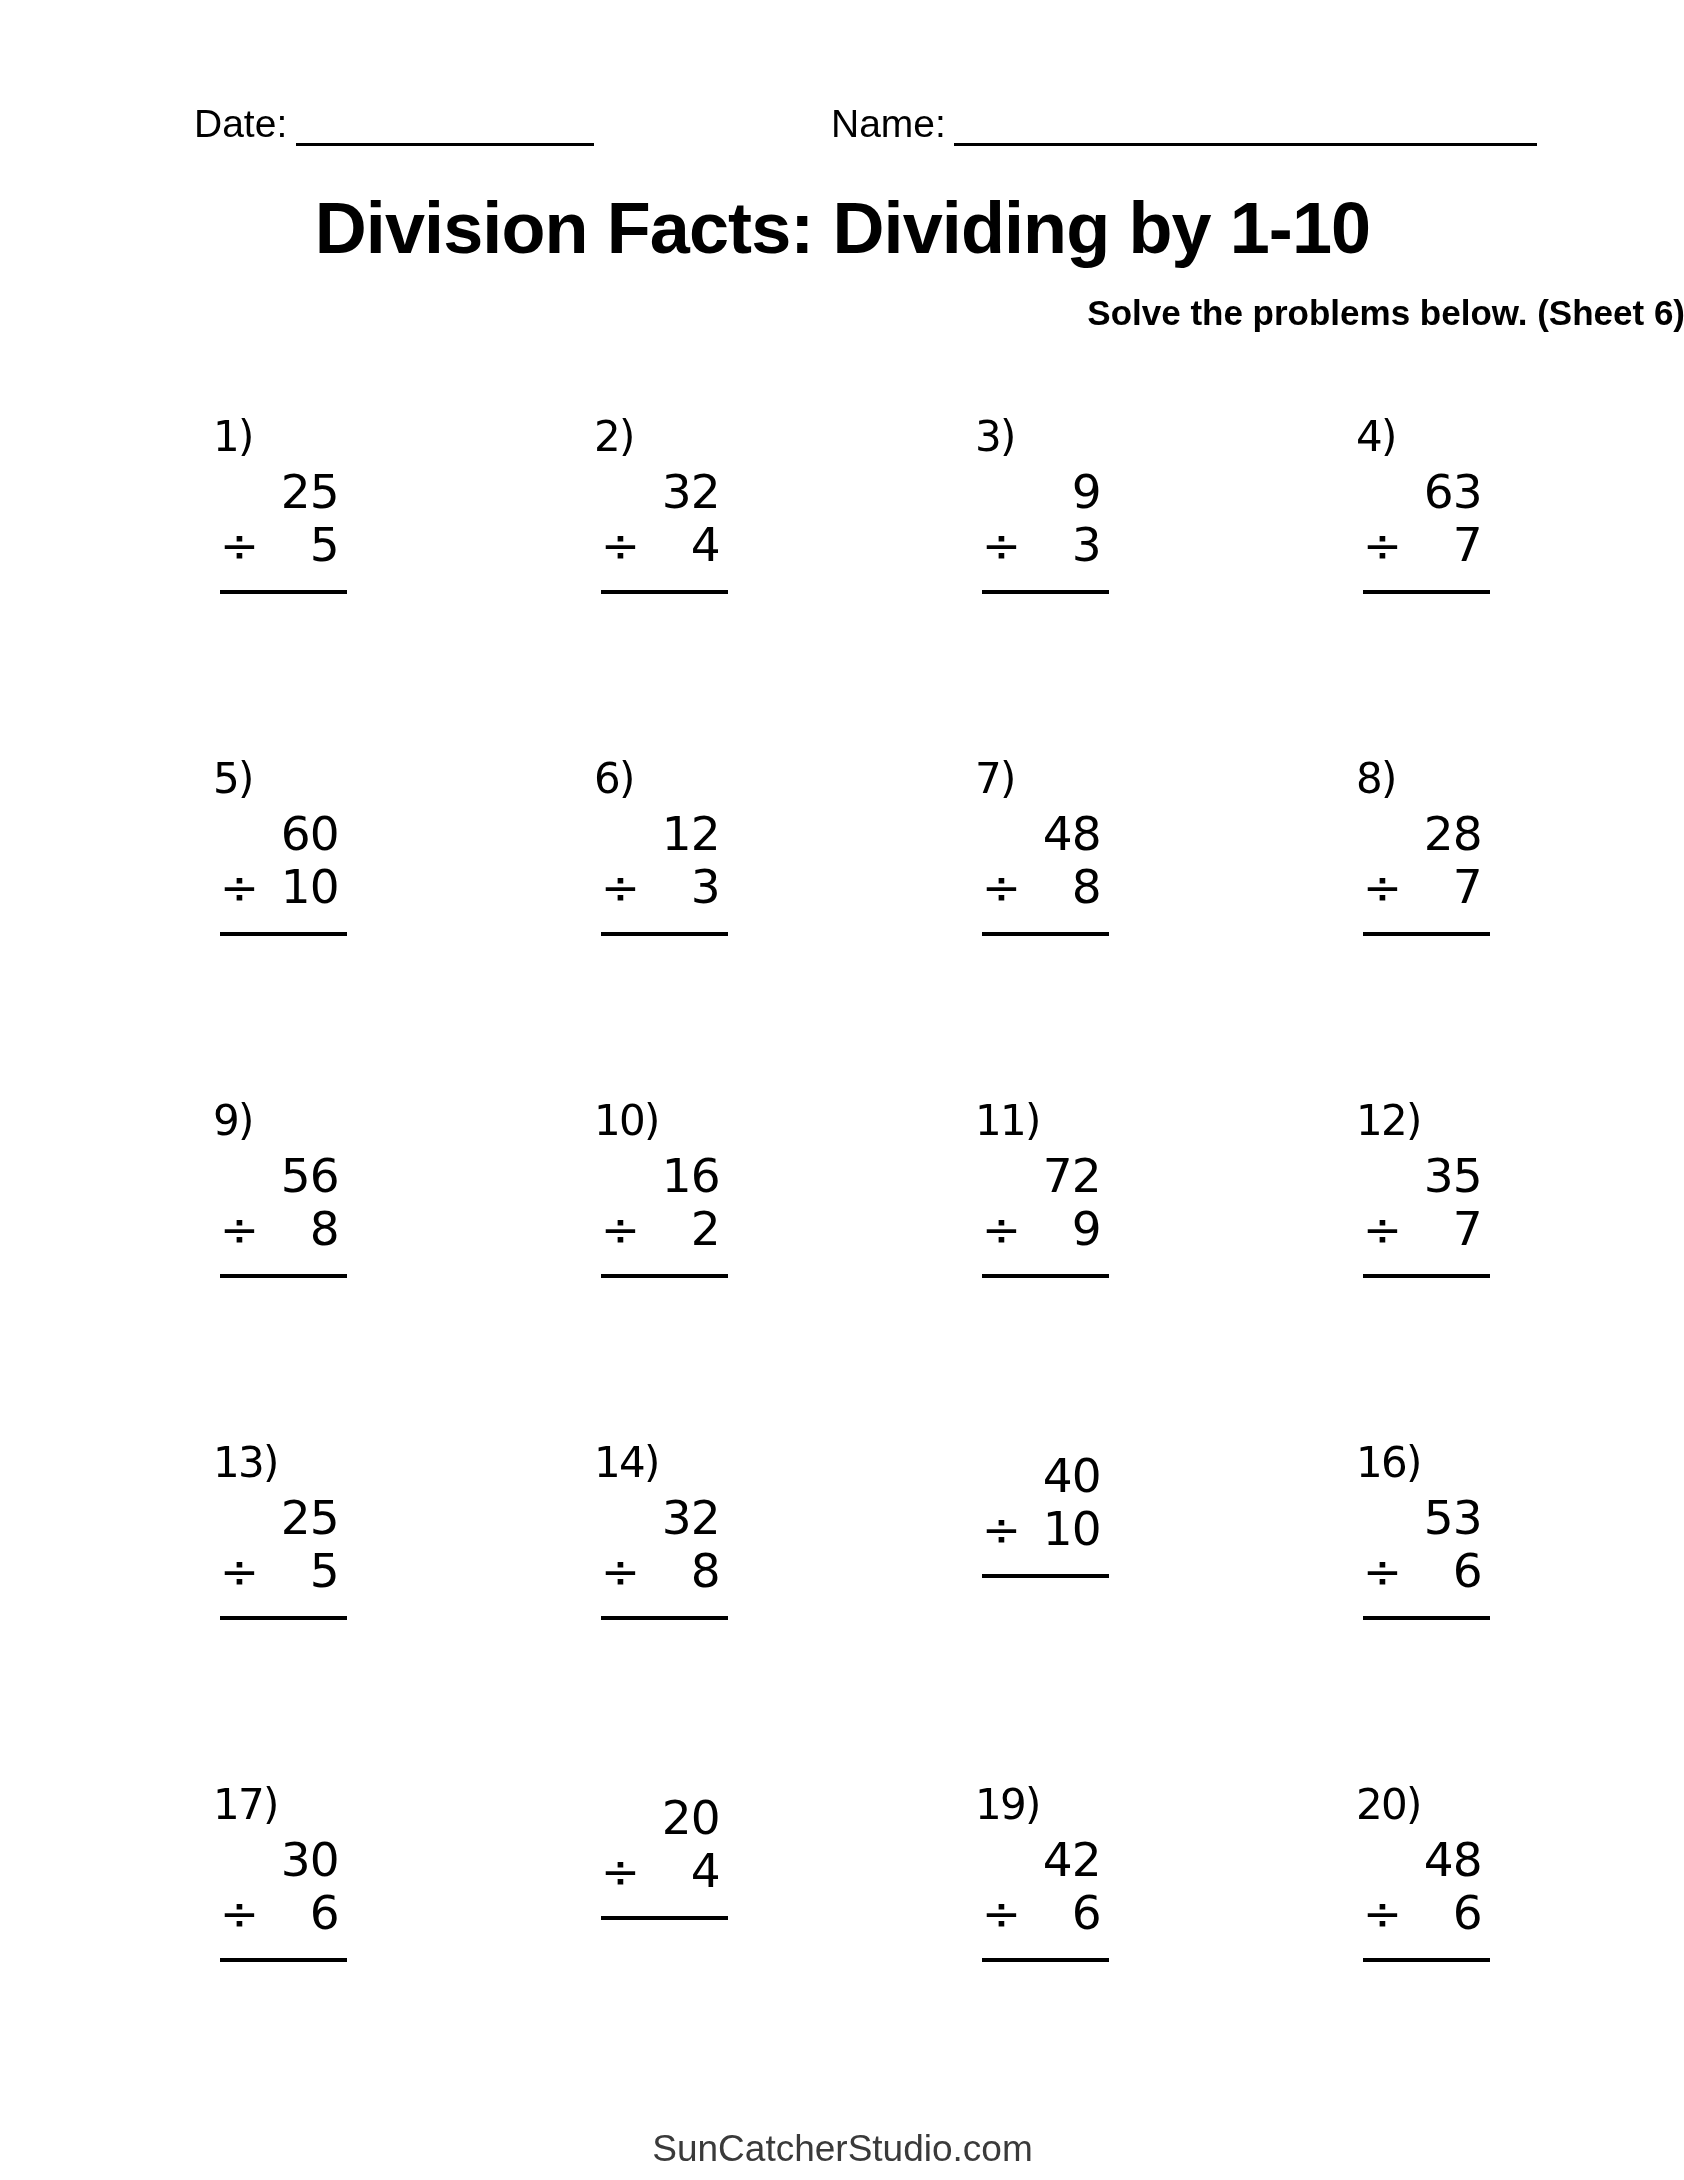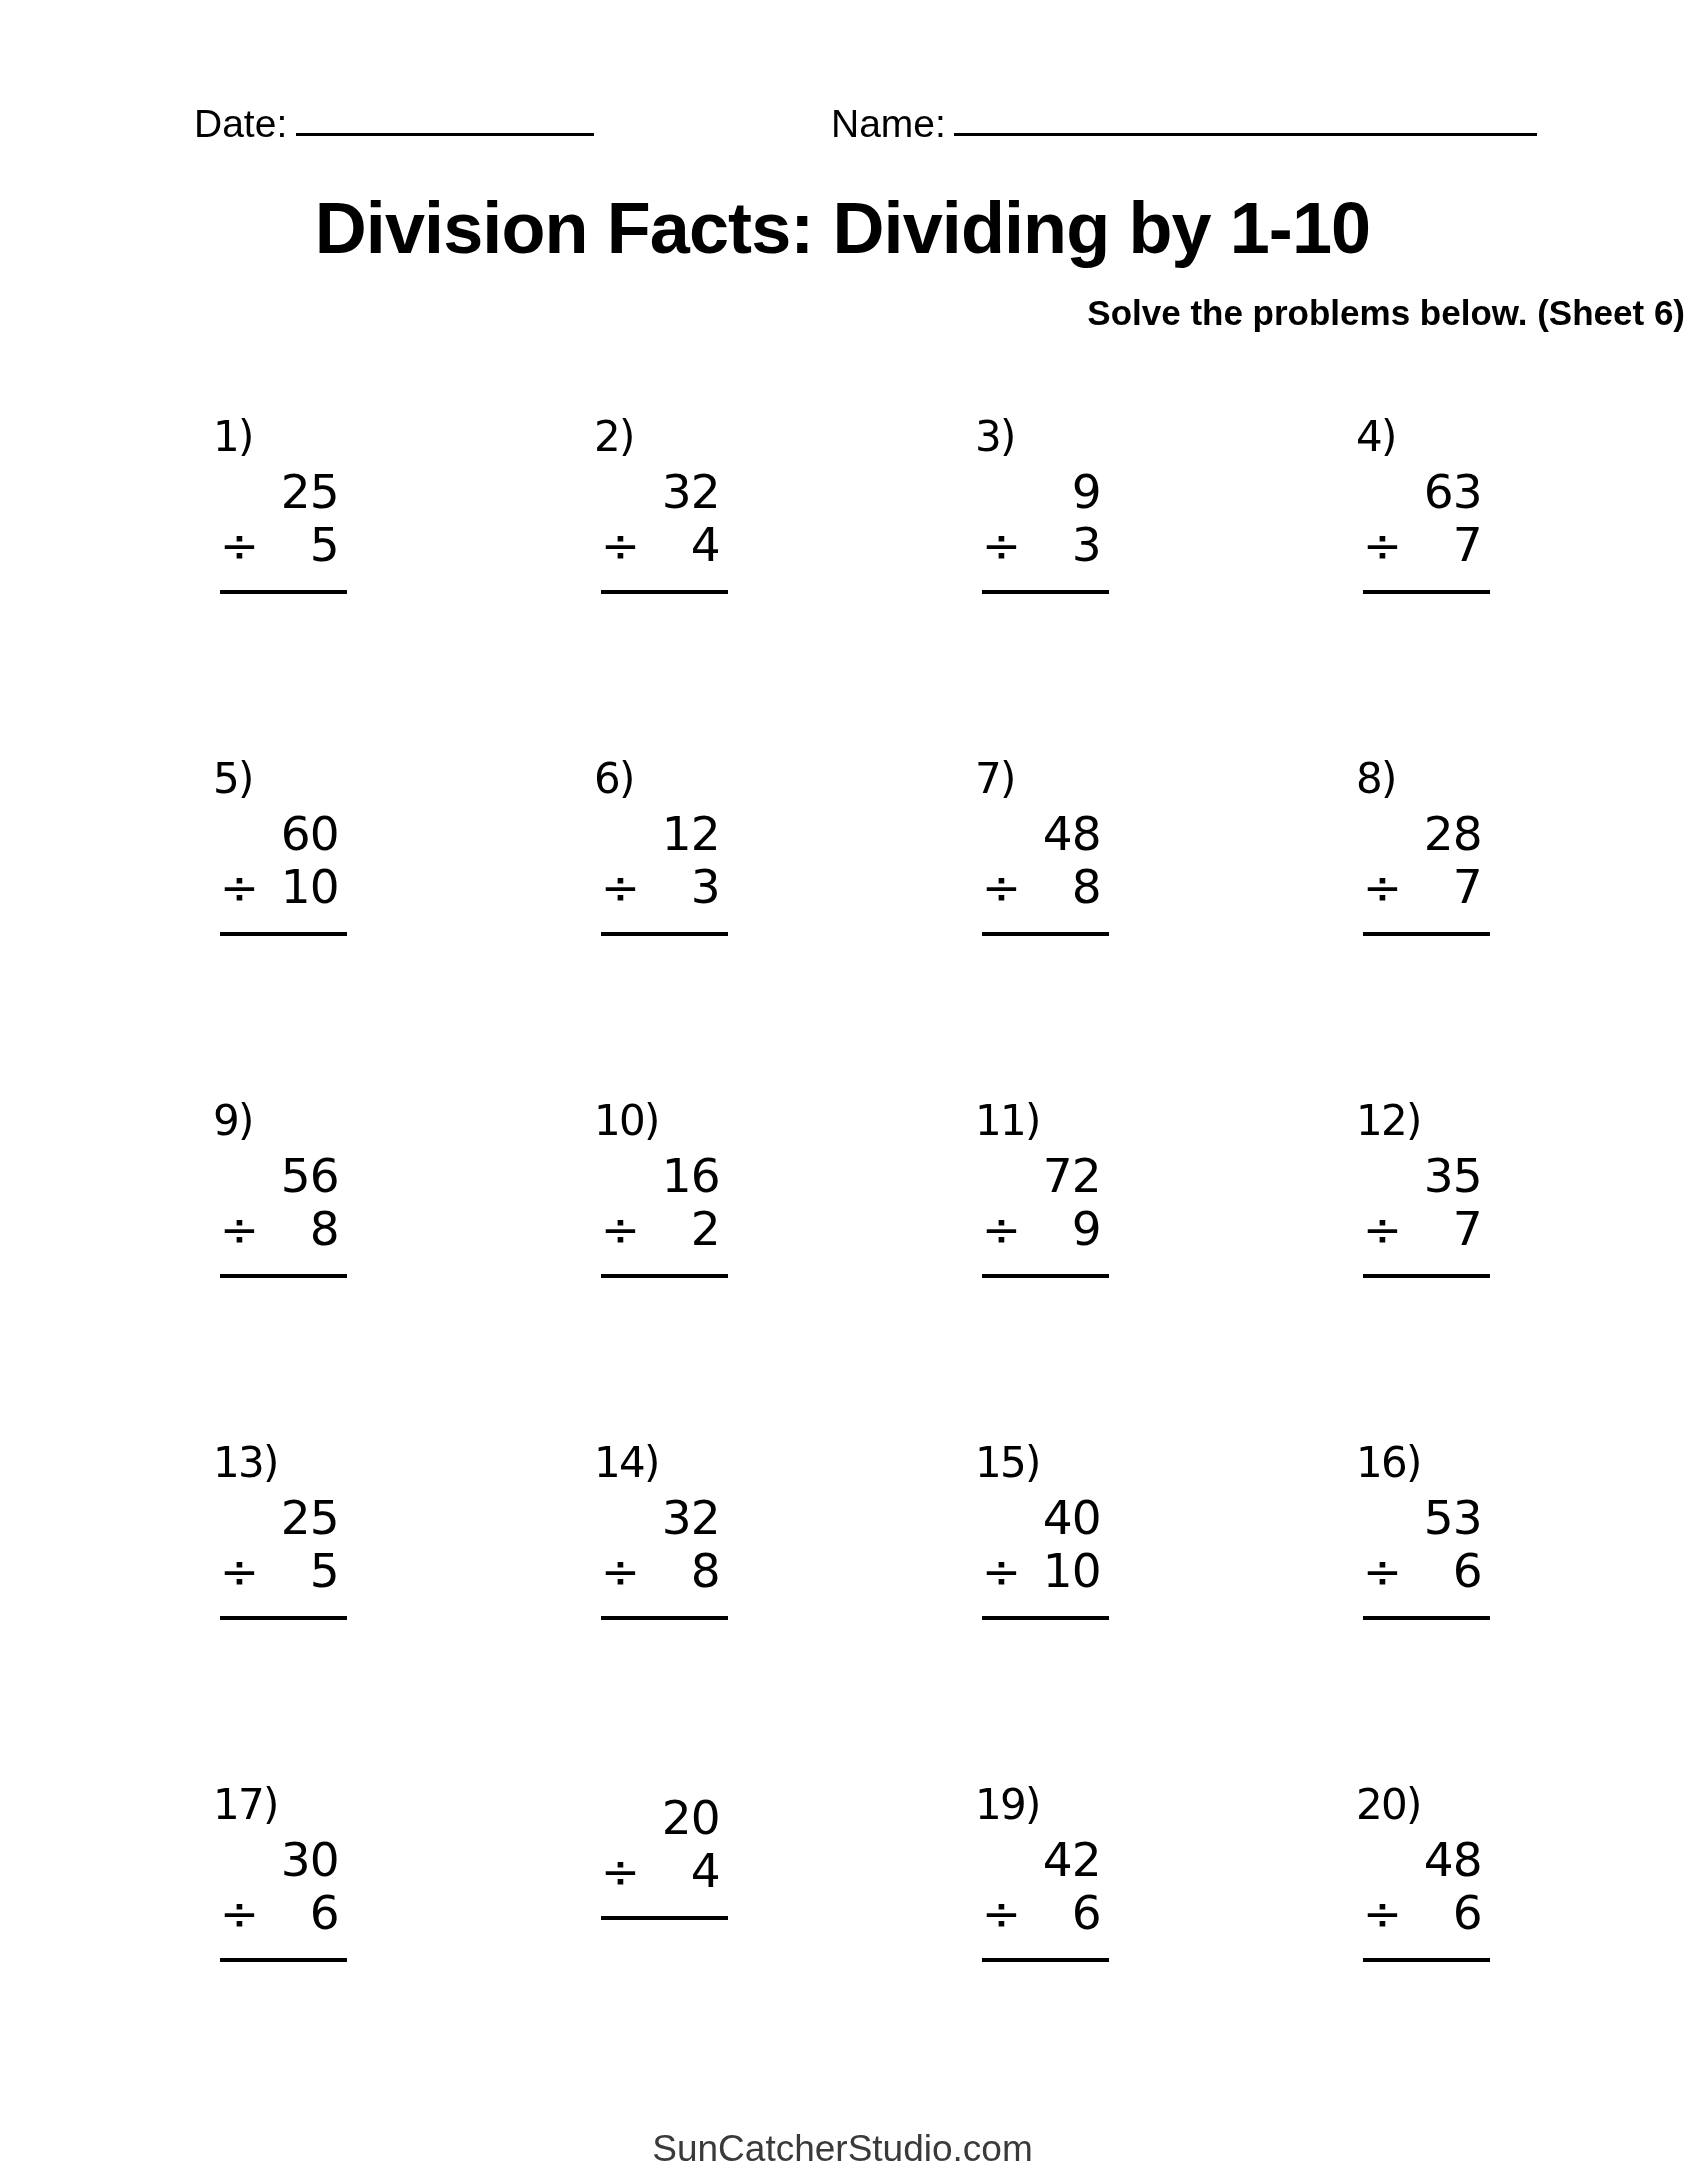--- a/index.html
+++ b/index.html
@@ -10,21 +10,21 @@
     background: #ffffff;
     color: #000000;
     font-family: "Liberation Sans", sans-serif;
     overflow: hidden;
   }
 
   
   .field {
     position: absolute;
     display: flex;
-    align-items: flex-start;
+    align-items: flex-end;
     font-size: 39px;
     line-height: 1;
   }
   .field-date { left: 194px; top: 104px; }
   .field-name { left: 831px; top: 104px; }
   .field .label { padding-bottom: 2.6px; }
   .blank {
     display: inline-block;
     height: 29px;
     border-bottom: 3.4px solid #000;
@@ -269,21 +269,20 @@
       <div class="opbox">
         <div class="dividend">32</div>
         <div class="divrow">
           <span>÷</span>
           <span>8</span>
         </div>
       </div>
     </div>
 
     <div class="cell">
-      <div class="pnum">15)</div>
       <div class="opbox">
         <div class="dividend">40</div>
         <div class="divrow">
           <span>÷</span>
           <span>10</span>
         </div>
       </div>
     </div>
 
     <div class="cell">

